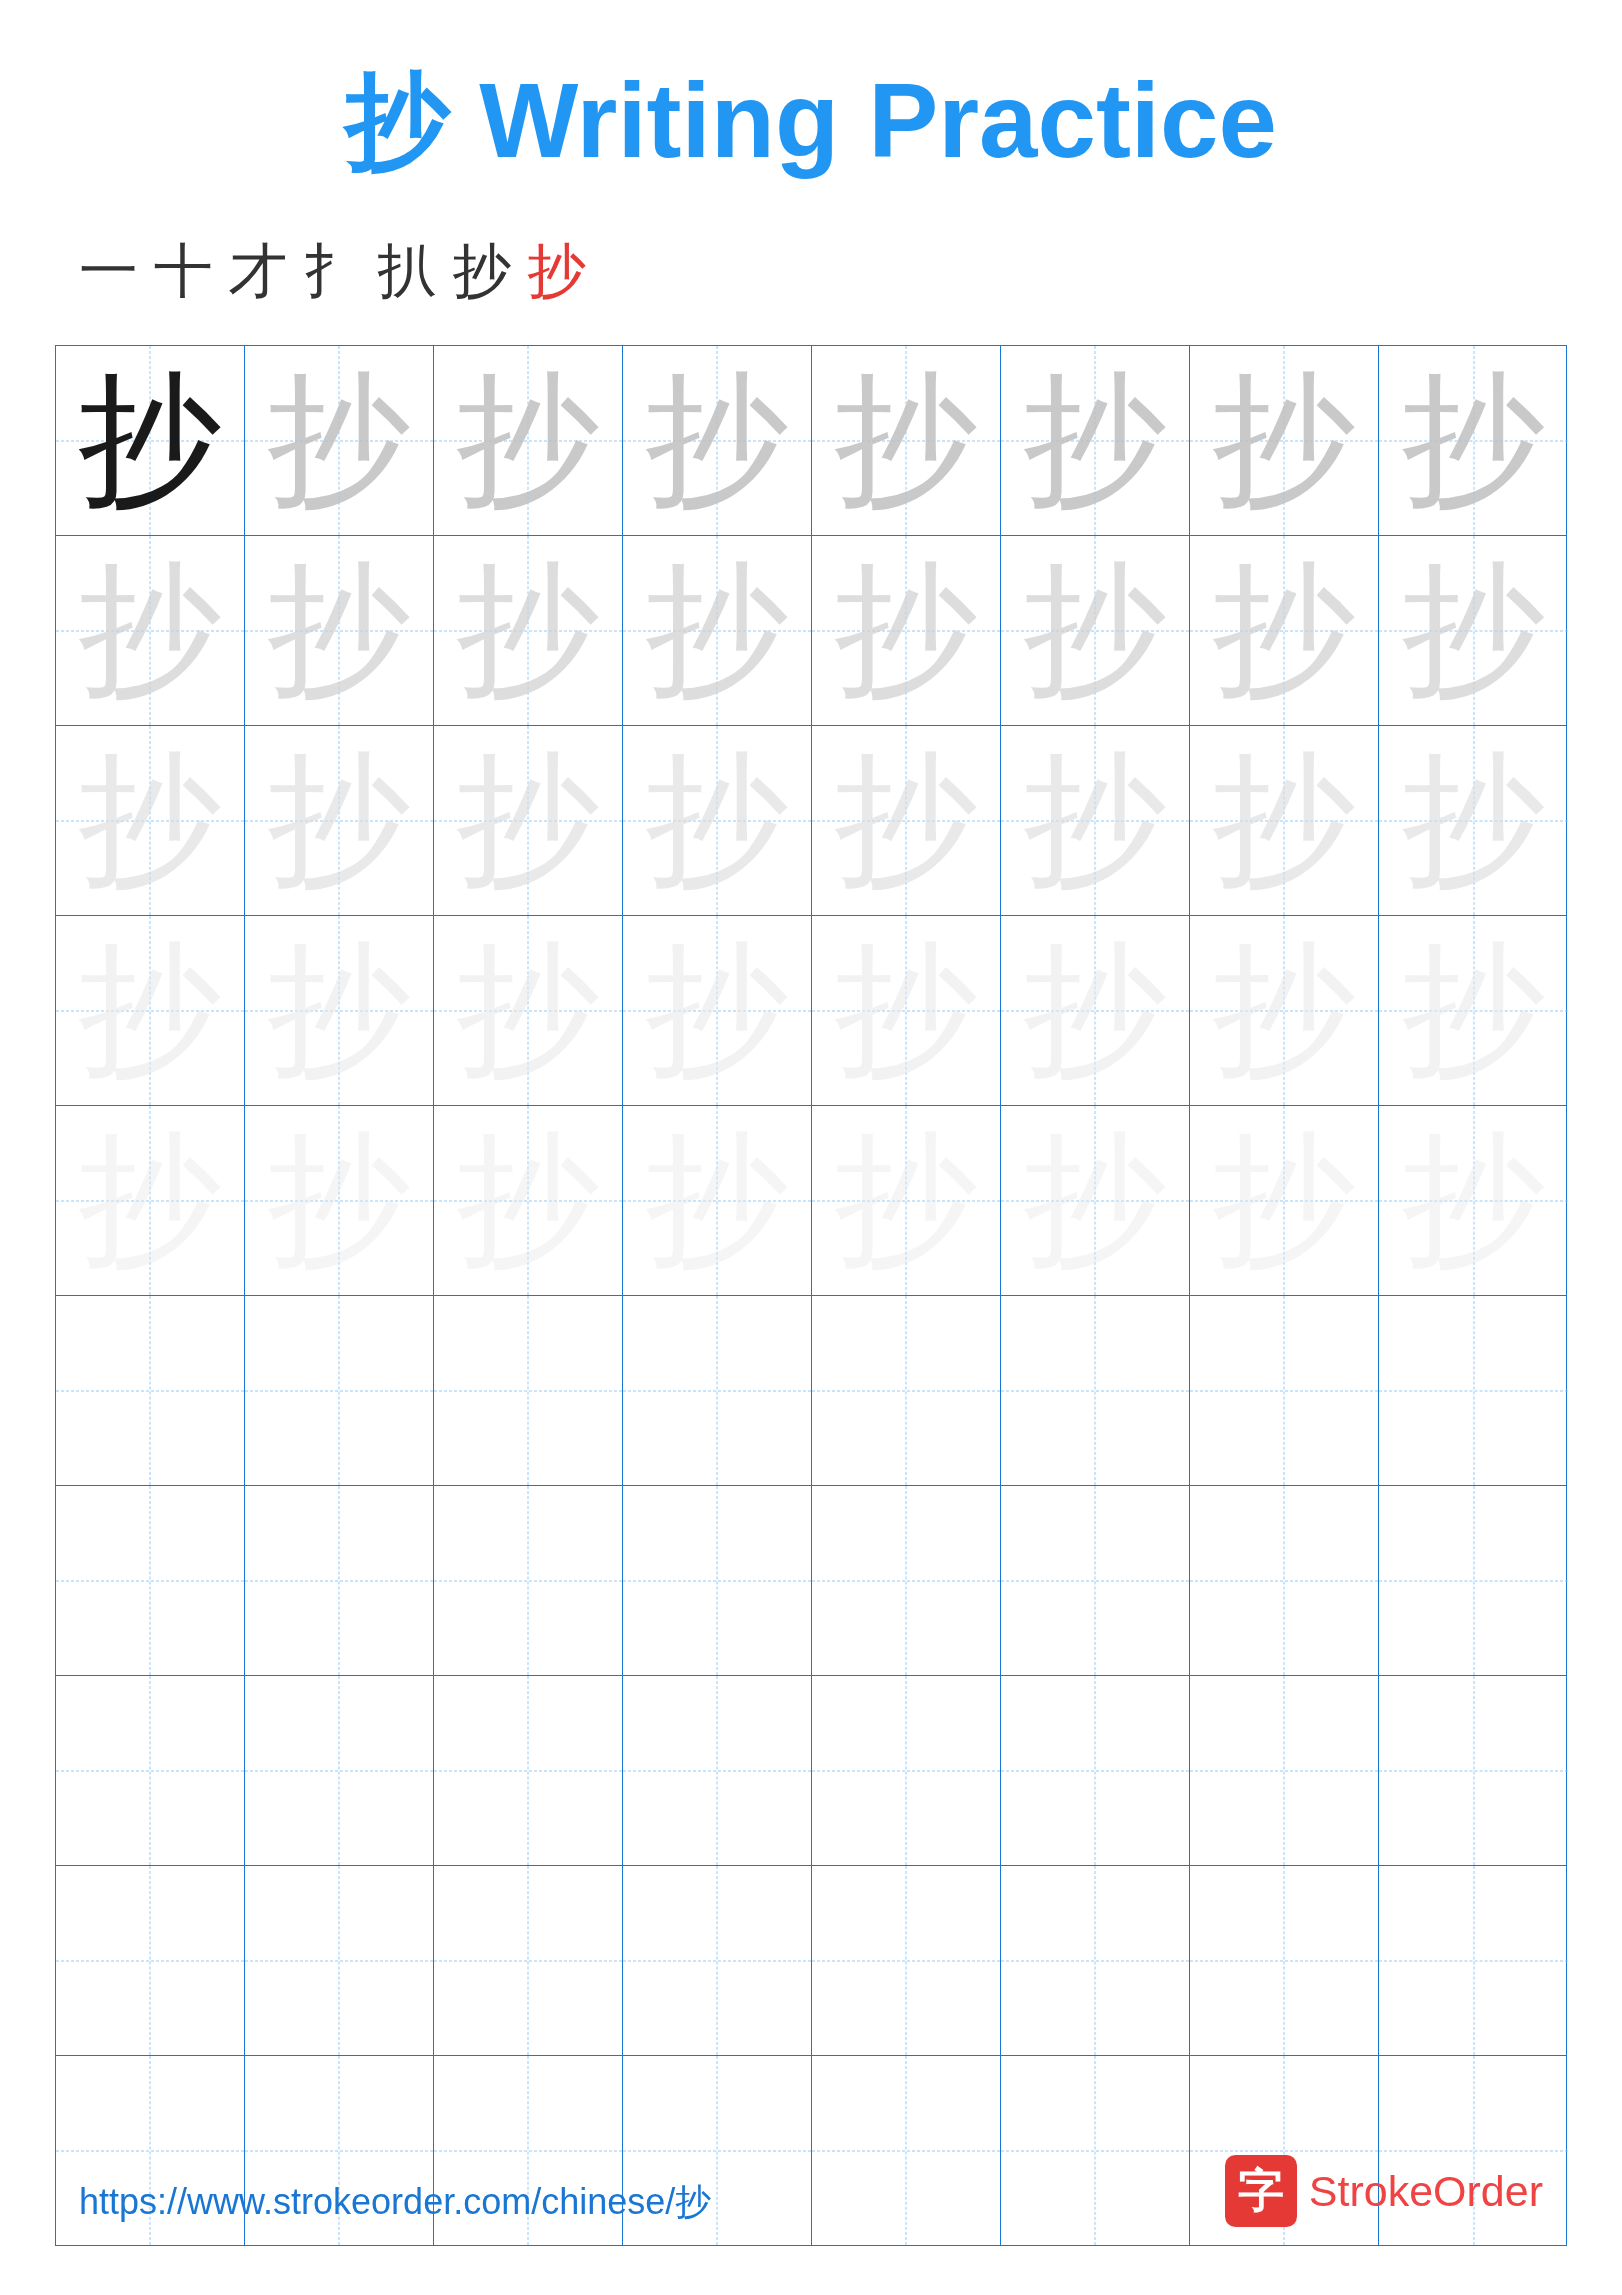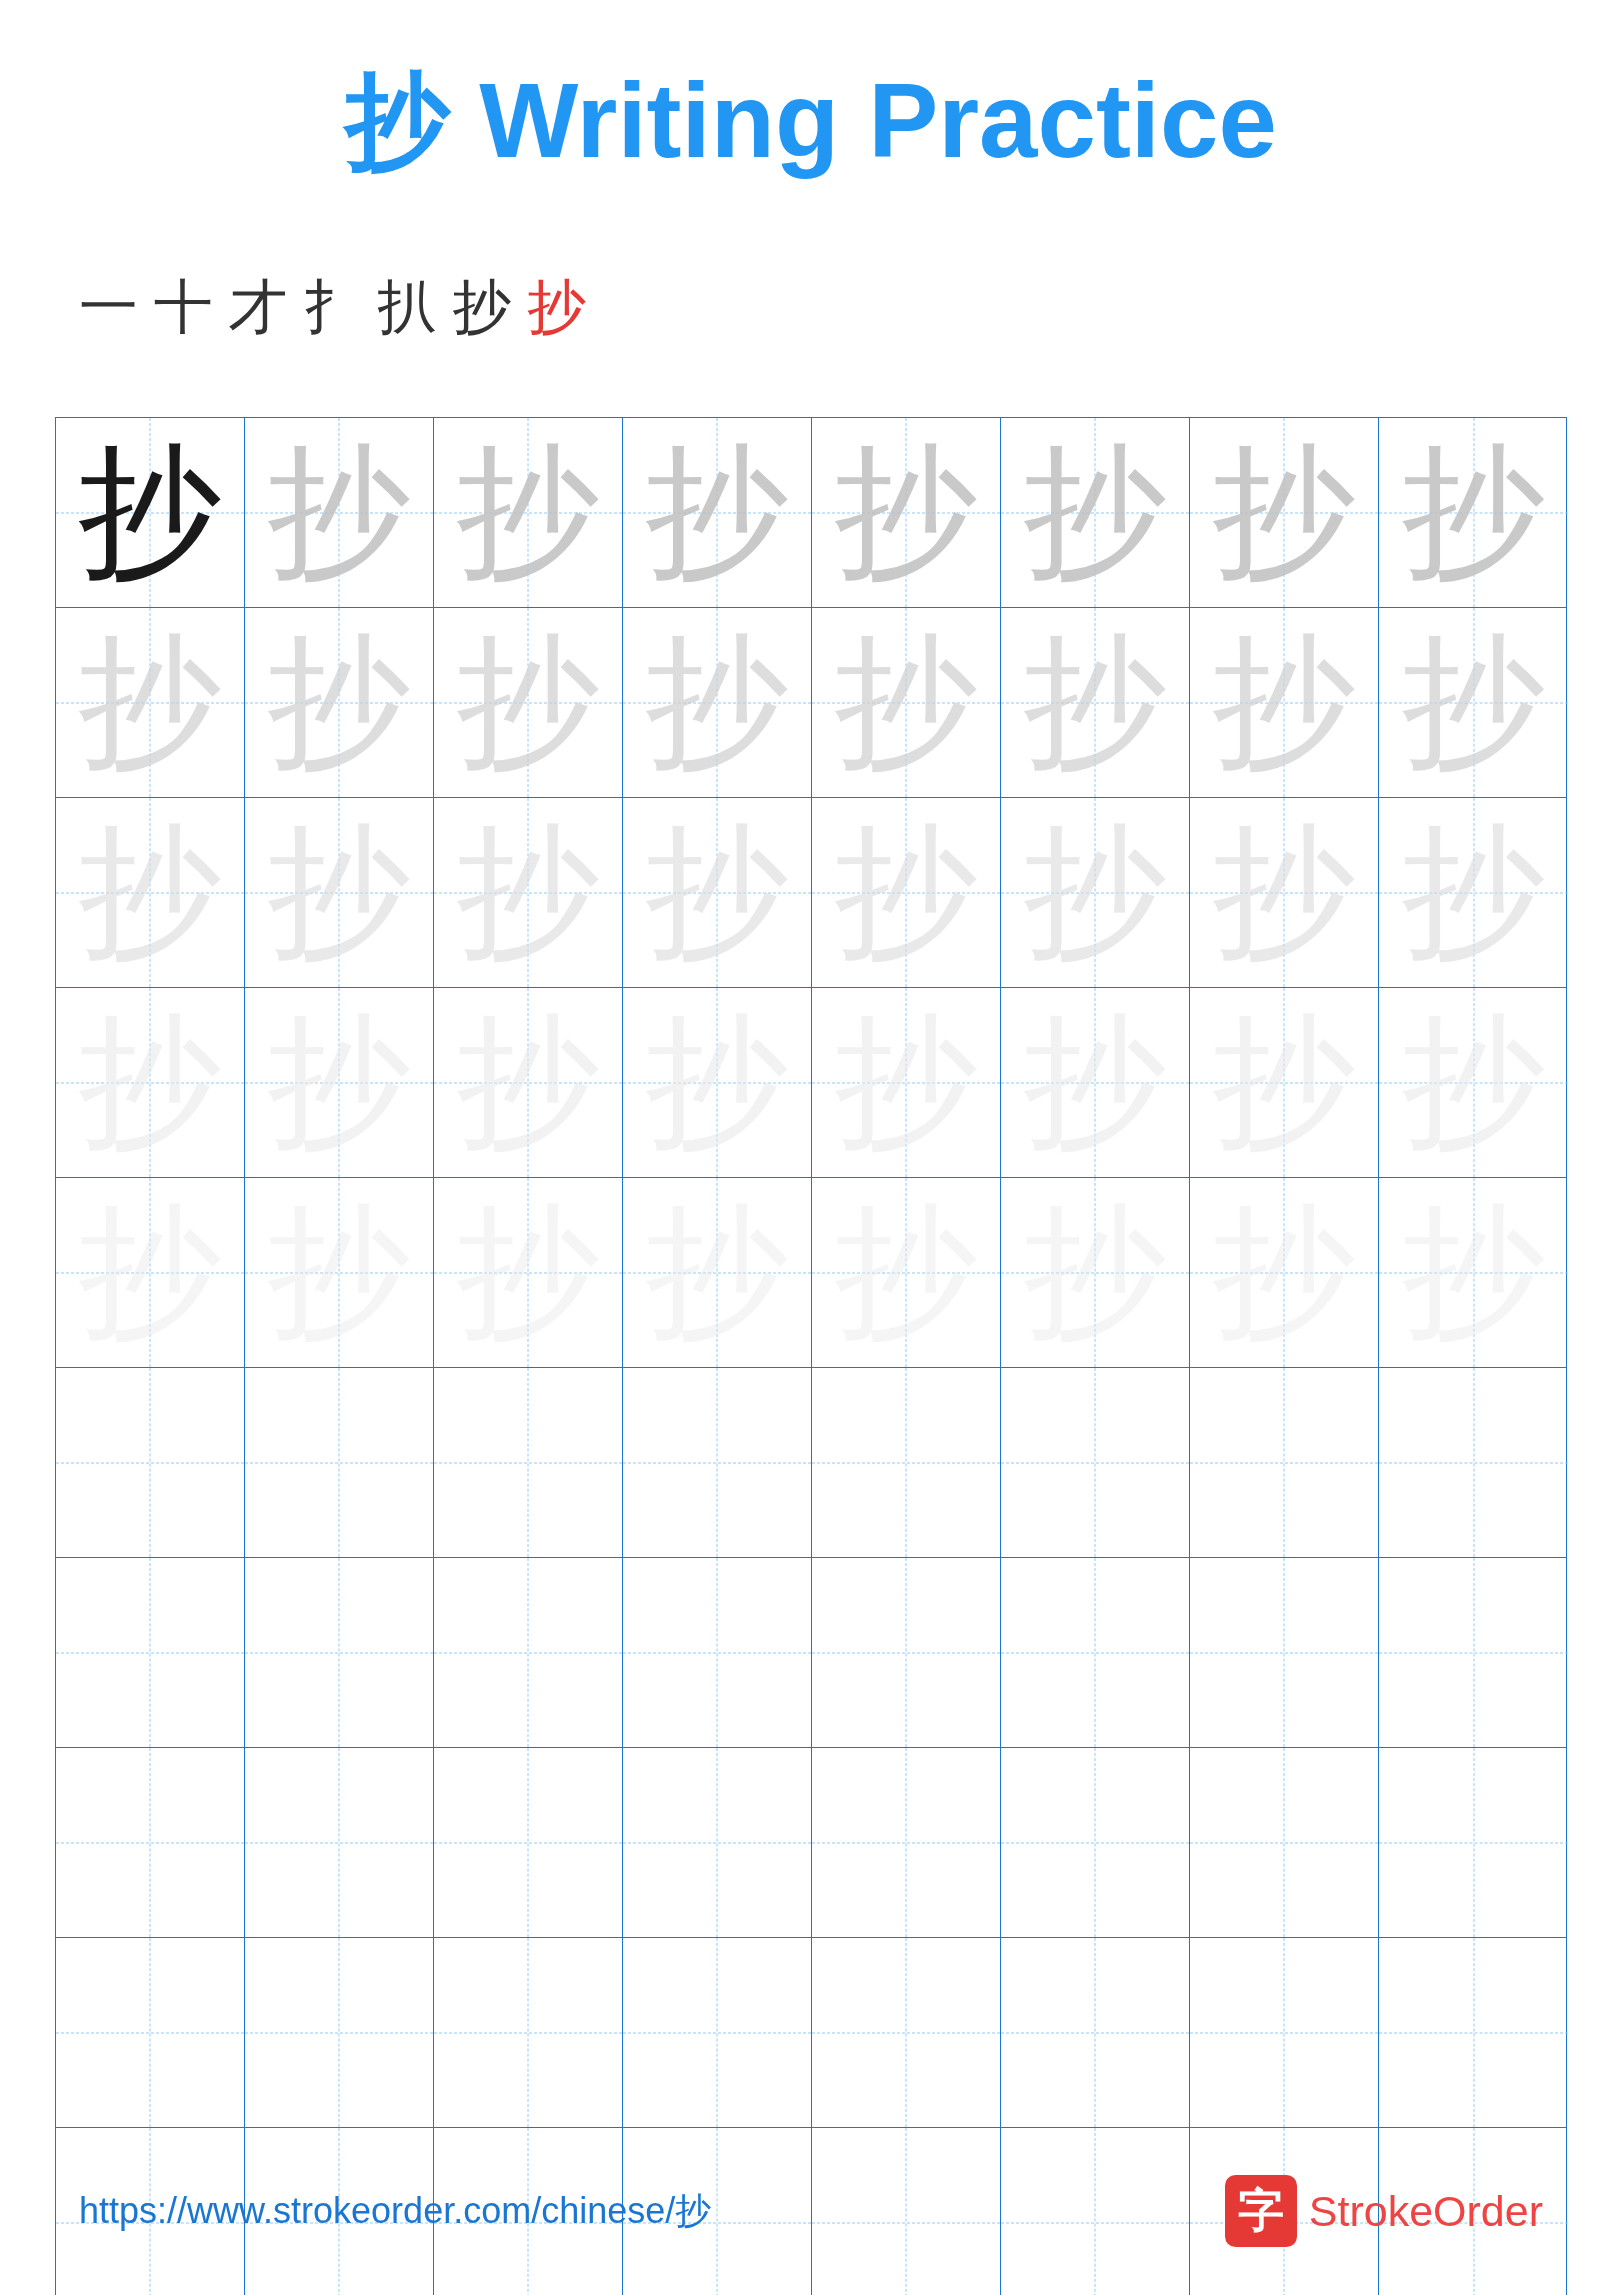--- a/index.html
+++ b/index.html
@@ -13,21 +13,20 @@
       overflow: hidden;
     }
 
     .page {
       width: 1622px;
       height: 2295px;
       background: #ffffff;
       display: flex;
       flex-direction: column;
       align-items: center;
-      gap: 36px;
     }
 
     
     .title-section {
       margin-top: 52px;
       margin-bottom: 39px;
       text-align: center;
     }
     .title-text {
       font-size: 105px;
@@ -145,26 +144,26 @@
       opacity: 0.6;
     }
     .cell-char.light4 {
       color: #e8e8e8;
       opacity: 0.55;
     }
 
     
     .footer {
       position: absolute;
-      bottom: 48px;
+      bottom: 68px;
       left: 0;
       right: 0;
       display: flex;
       justify-content: space-between;
-      align-items: center;
+      align-items: flex-end;
       padding: 0 79px;
     }
     .footer-url {
       font-size: 36px;
       color: #1976D2;
       text-decoration: none;
     }
     .footer-logo {
       display: flex;
       align-items: center;

